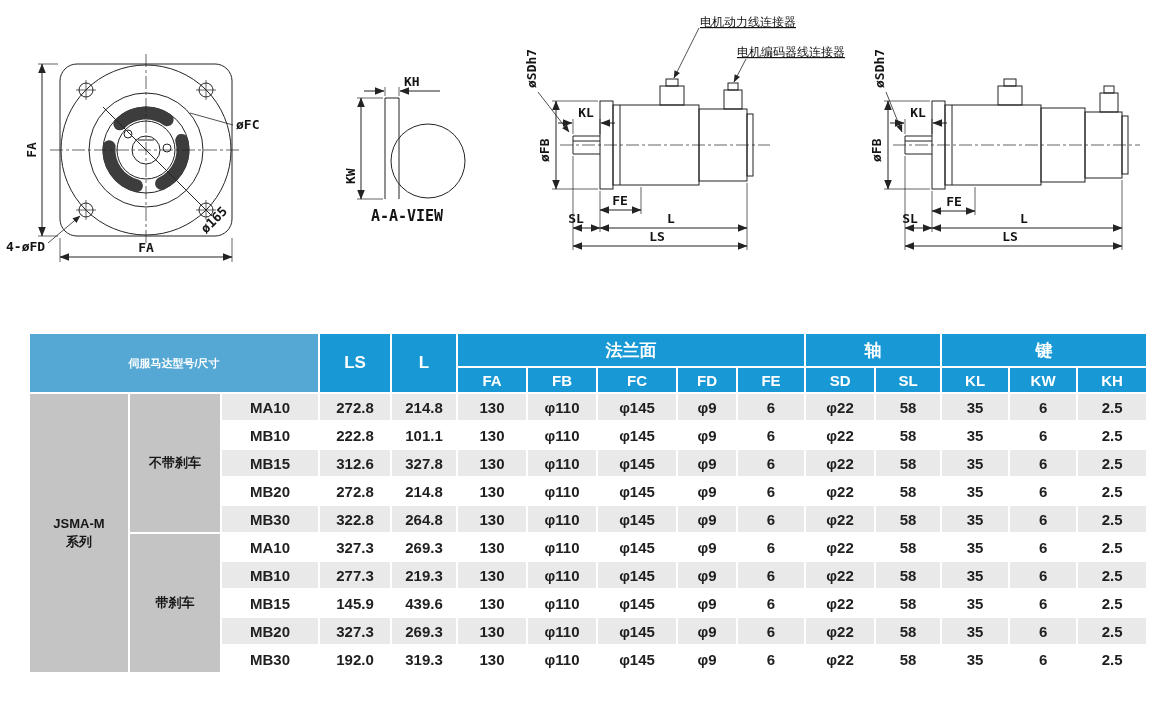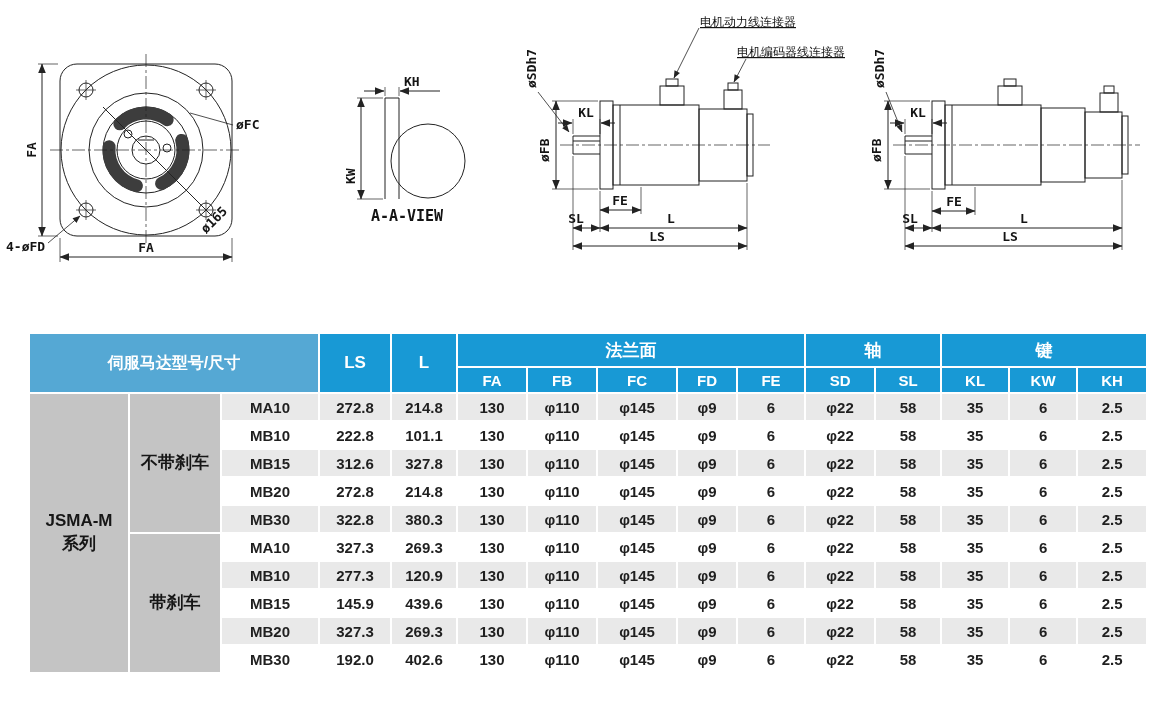--- a/index.html
+++ b/index.html
@@ -22,25 +22,25 @@
   svg .spoke{stroke:#3d3d3d;stroke-width:13;stroke-linecap:round;}
   svg text{fill:#141414;stroke:none;font:700 13px "DejaVu Sans Mono",monospace;}
   svg text.lab-cn{font:400 12px "Liberation Sans",sans-serif;text-decoration:underline;}
   svg text.title{font:700 15px "DejaVu Sans Mono",monospace;}
 
   
   table.spec{border-collapse:collapse;table-layout:fixed;width:1120px;margin:20px 0 0 28px;}
   .spec th,.spec td{border:2px solid #fff;text-align:center;vertical-align:middle;padding:0;overflow:hidden;}
   .spec thead th{background:var(--header-blue);color:#fff;font-weight:700;}
   .spec thead th.h-main{font-size:17px;height:34px;}
-  .spec thead th.h-light{background:var(--header-blue-light);font-size:16px;}
+  .spec thead th.h-light{background:var(--header-blue-light);font-size:11px;}
   .spec thead th.h-sub{font-size:15px;height:26px;}
   .spec tbody td,.spec tbody th{height:28px;font-size:15px;font-weight:700;color:#1f1f1f;background:#fff;}
   .spec tbody tr.stripe td{background:var(--row-stripe);}
-  .spec tbody th.series,.spec tbody th.brake{background:var(--side-gray);color:#161616;font-size:17px;white-space:pre-line;line-height:1.35;}
+  .spec tbody th.series,.spec tbody th.brake{background:var(--side-gray);color:#161616;font-size:13px;white-space:pre-line;line-height:1.35;}
 </style>
 </head>
 <body>
 
 <div class="page">
 
   <svg class="drawings" width="1157" height="312" viewBox="0 0 1157 312">
     <defs>
       <marker id="arr" viewBox="0 0 10 10" refX="9.5" refY="5" markerWidth="10" markerHeight="10" orient="auto-start-reverse">
         <path d="M0.5,1.2 L10,5 L0.5,8.8 Z" fill="#232323" stroke="none"></path>
@@ -305,21 +305,21 @@
           <td>6</td>
           <td>φ22</td>
           <td>58</td>
           <td>35</td>
           <td>6</td>
           <td>2.5</td>
         </tr>
         <tr class="stripe">
           <td class="model">MB30</td>
           <td>322.8</td>
-          <td>380.3</td>
+          <td>264.8</td>
           <td>130</td>
           <td>φ110</td>
           <td>φ145</td>
           <td>φ9</td>
           <td>6</td>
           <td>φ22</td>
           <td>58</td>
           <td>35</td>
           <td>6</td>
           <td>2.5</td>
@@ -336,21 +336,21 @@
           <td>6</td>
           <td>φ22</td>
           <td>58</td>
           <td>35</td>
           <td>6</td>
           <td>2.5</td>
         </tr>
         <tr class="stripe">
           <td class="model">MB10</td>
           <td>277.3</td>
-          <td>120.9</td>
+          <td>219.3</td>
           <td>130</td>
           <td>φ110</td>
           <td>φ145</td>
           <td>φ9</td>
           <td>6</td>
           <td>φ22</td>
           <td>58</td>
           <td>35</td>
           <td>6</td>
           <td>2.5</td>
@@ -381,21 +381,21 @@
           <td>6</td>
           <td>φ22</td>
           <td>58</td>
           <td>35</td>
           <td>6</td>
           <td>2.5</td>
         </tr>
         <tr>
           <td class="model">MB30</td>
           <td>192.0</td>
-          <td>402.6</td>
+          <td>319.3</td>
           <td>130</td>
           <td>φ110</td>
           <td>φ145</td>
           <td>φ9</td>
           <td>6</td>
           <td>φ22</td>
           <td>58</td>
           <td>35</td>
           <td>6</td>
           <td>2.5</td>

